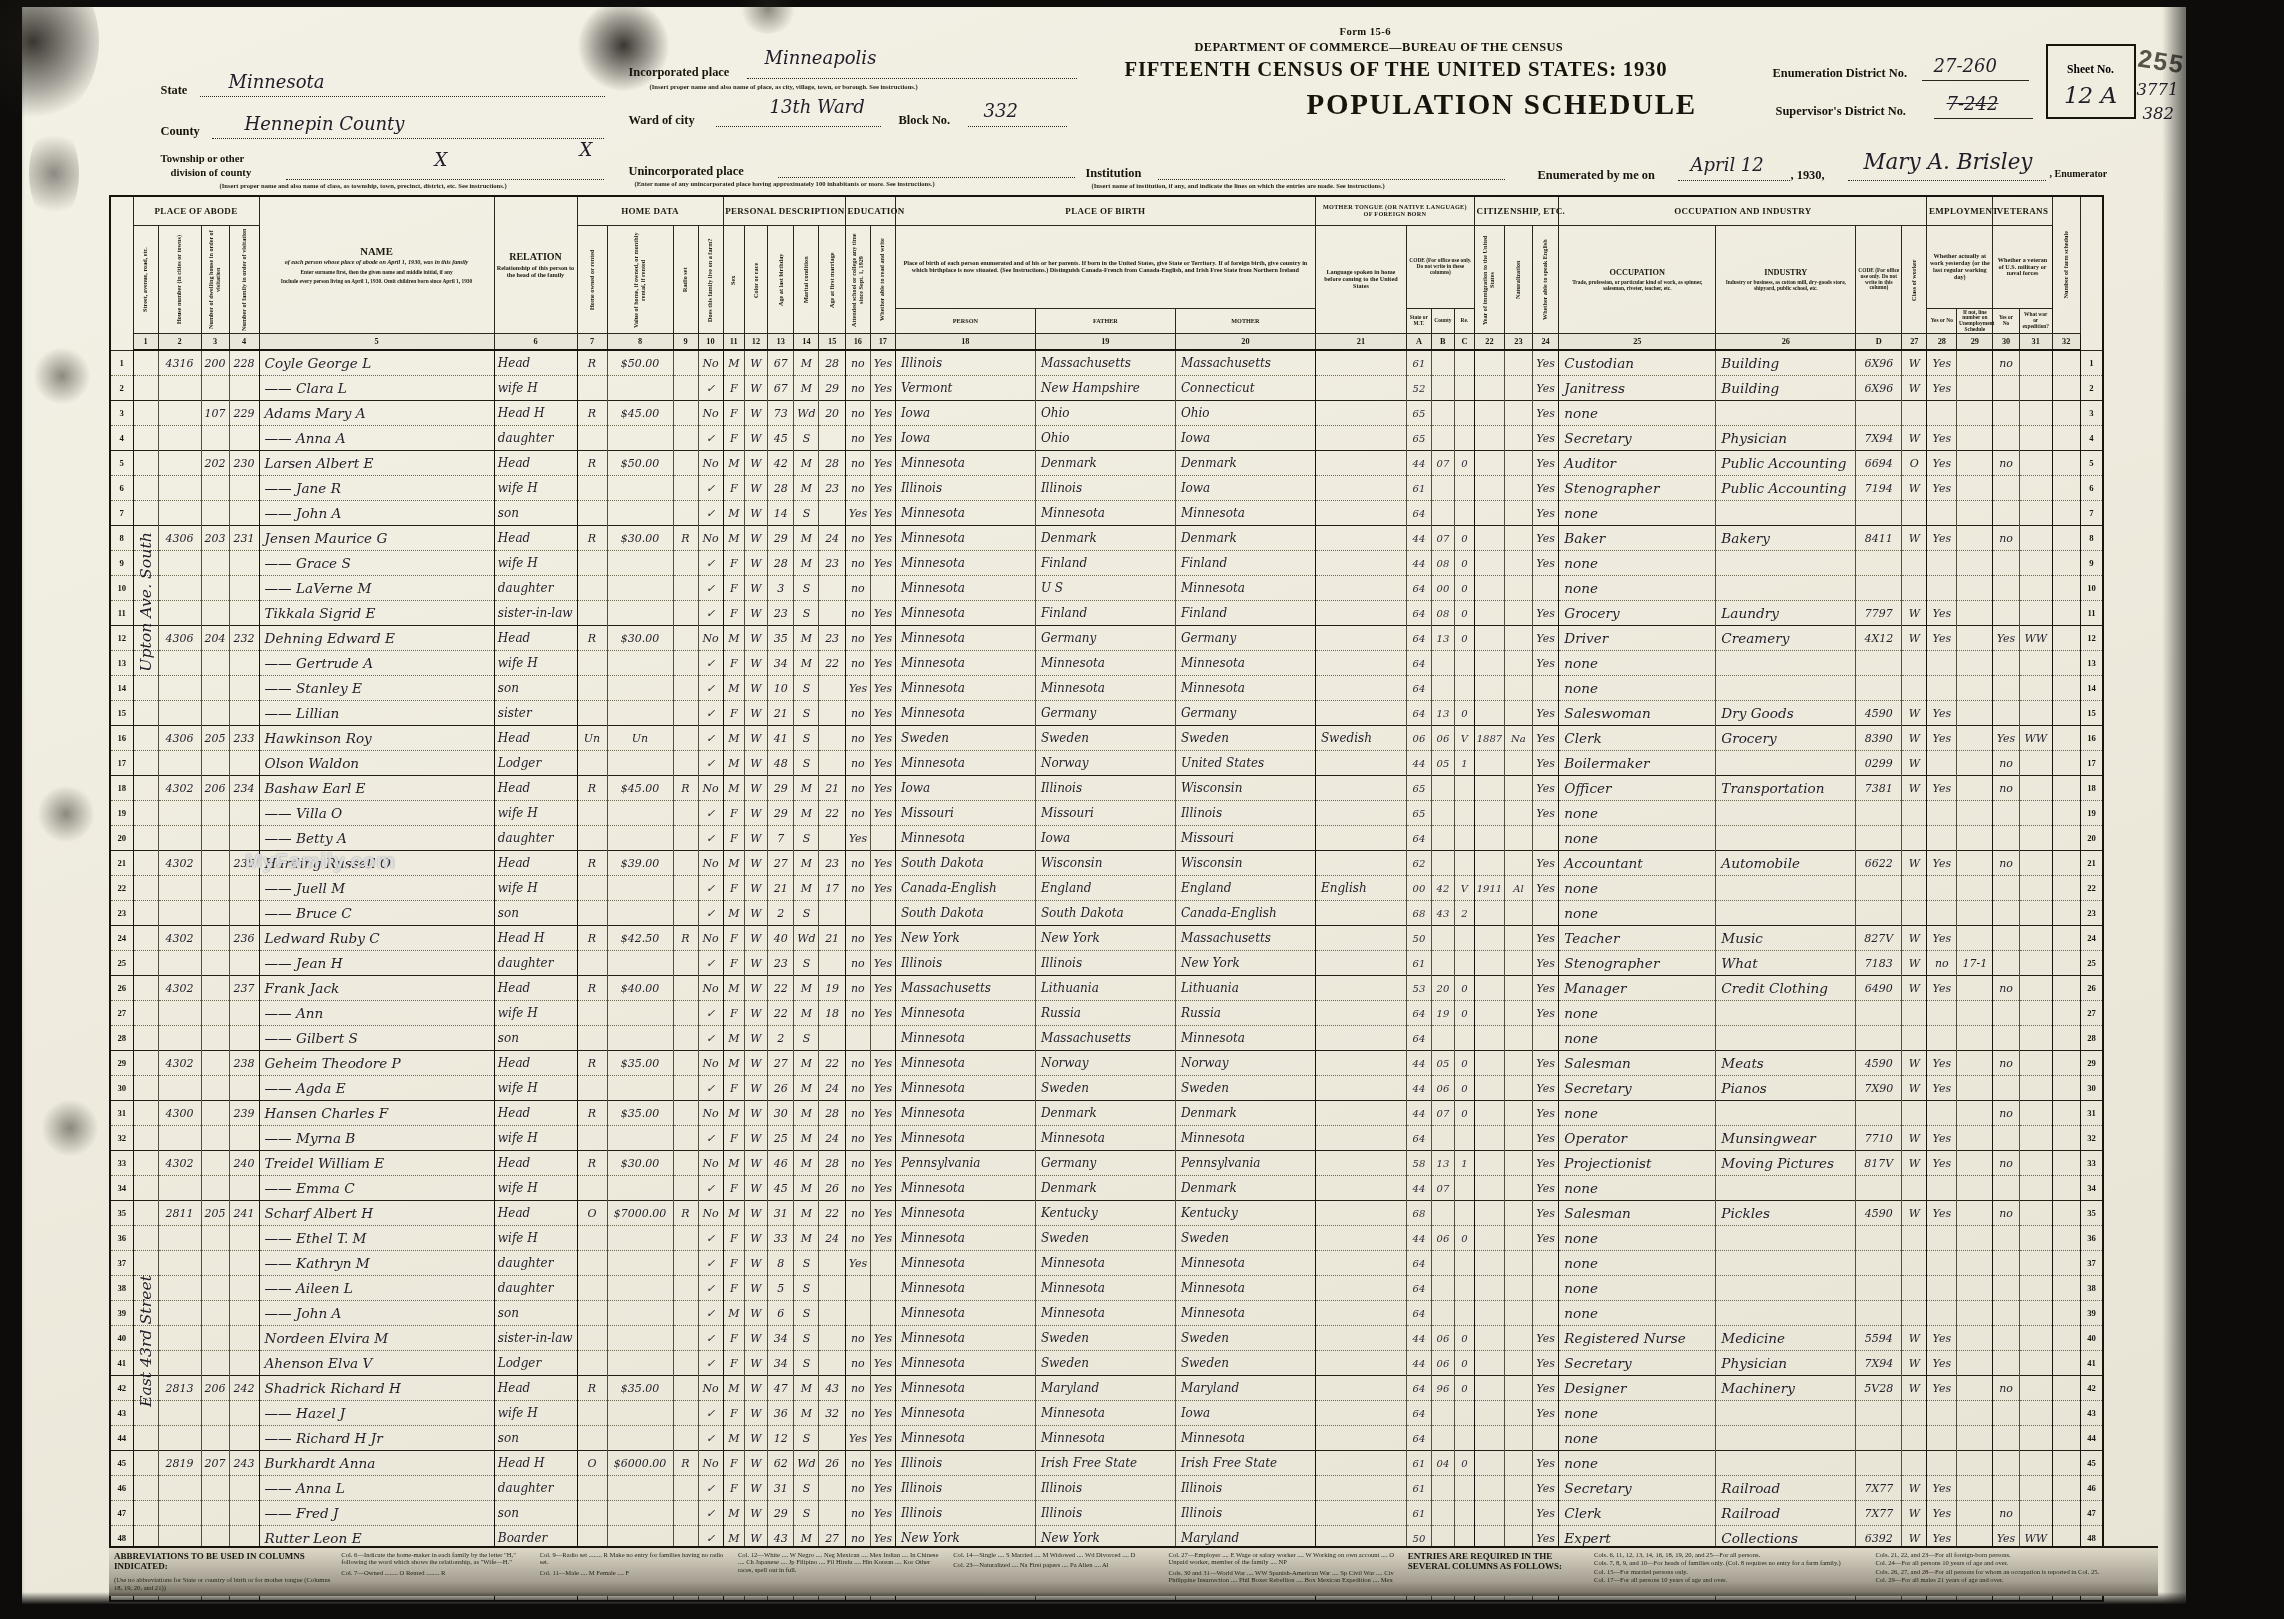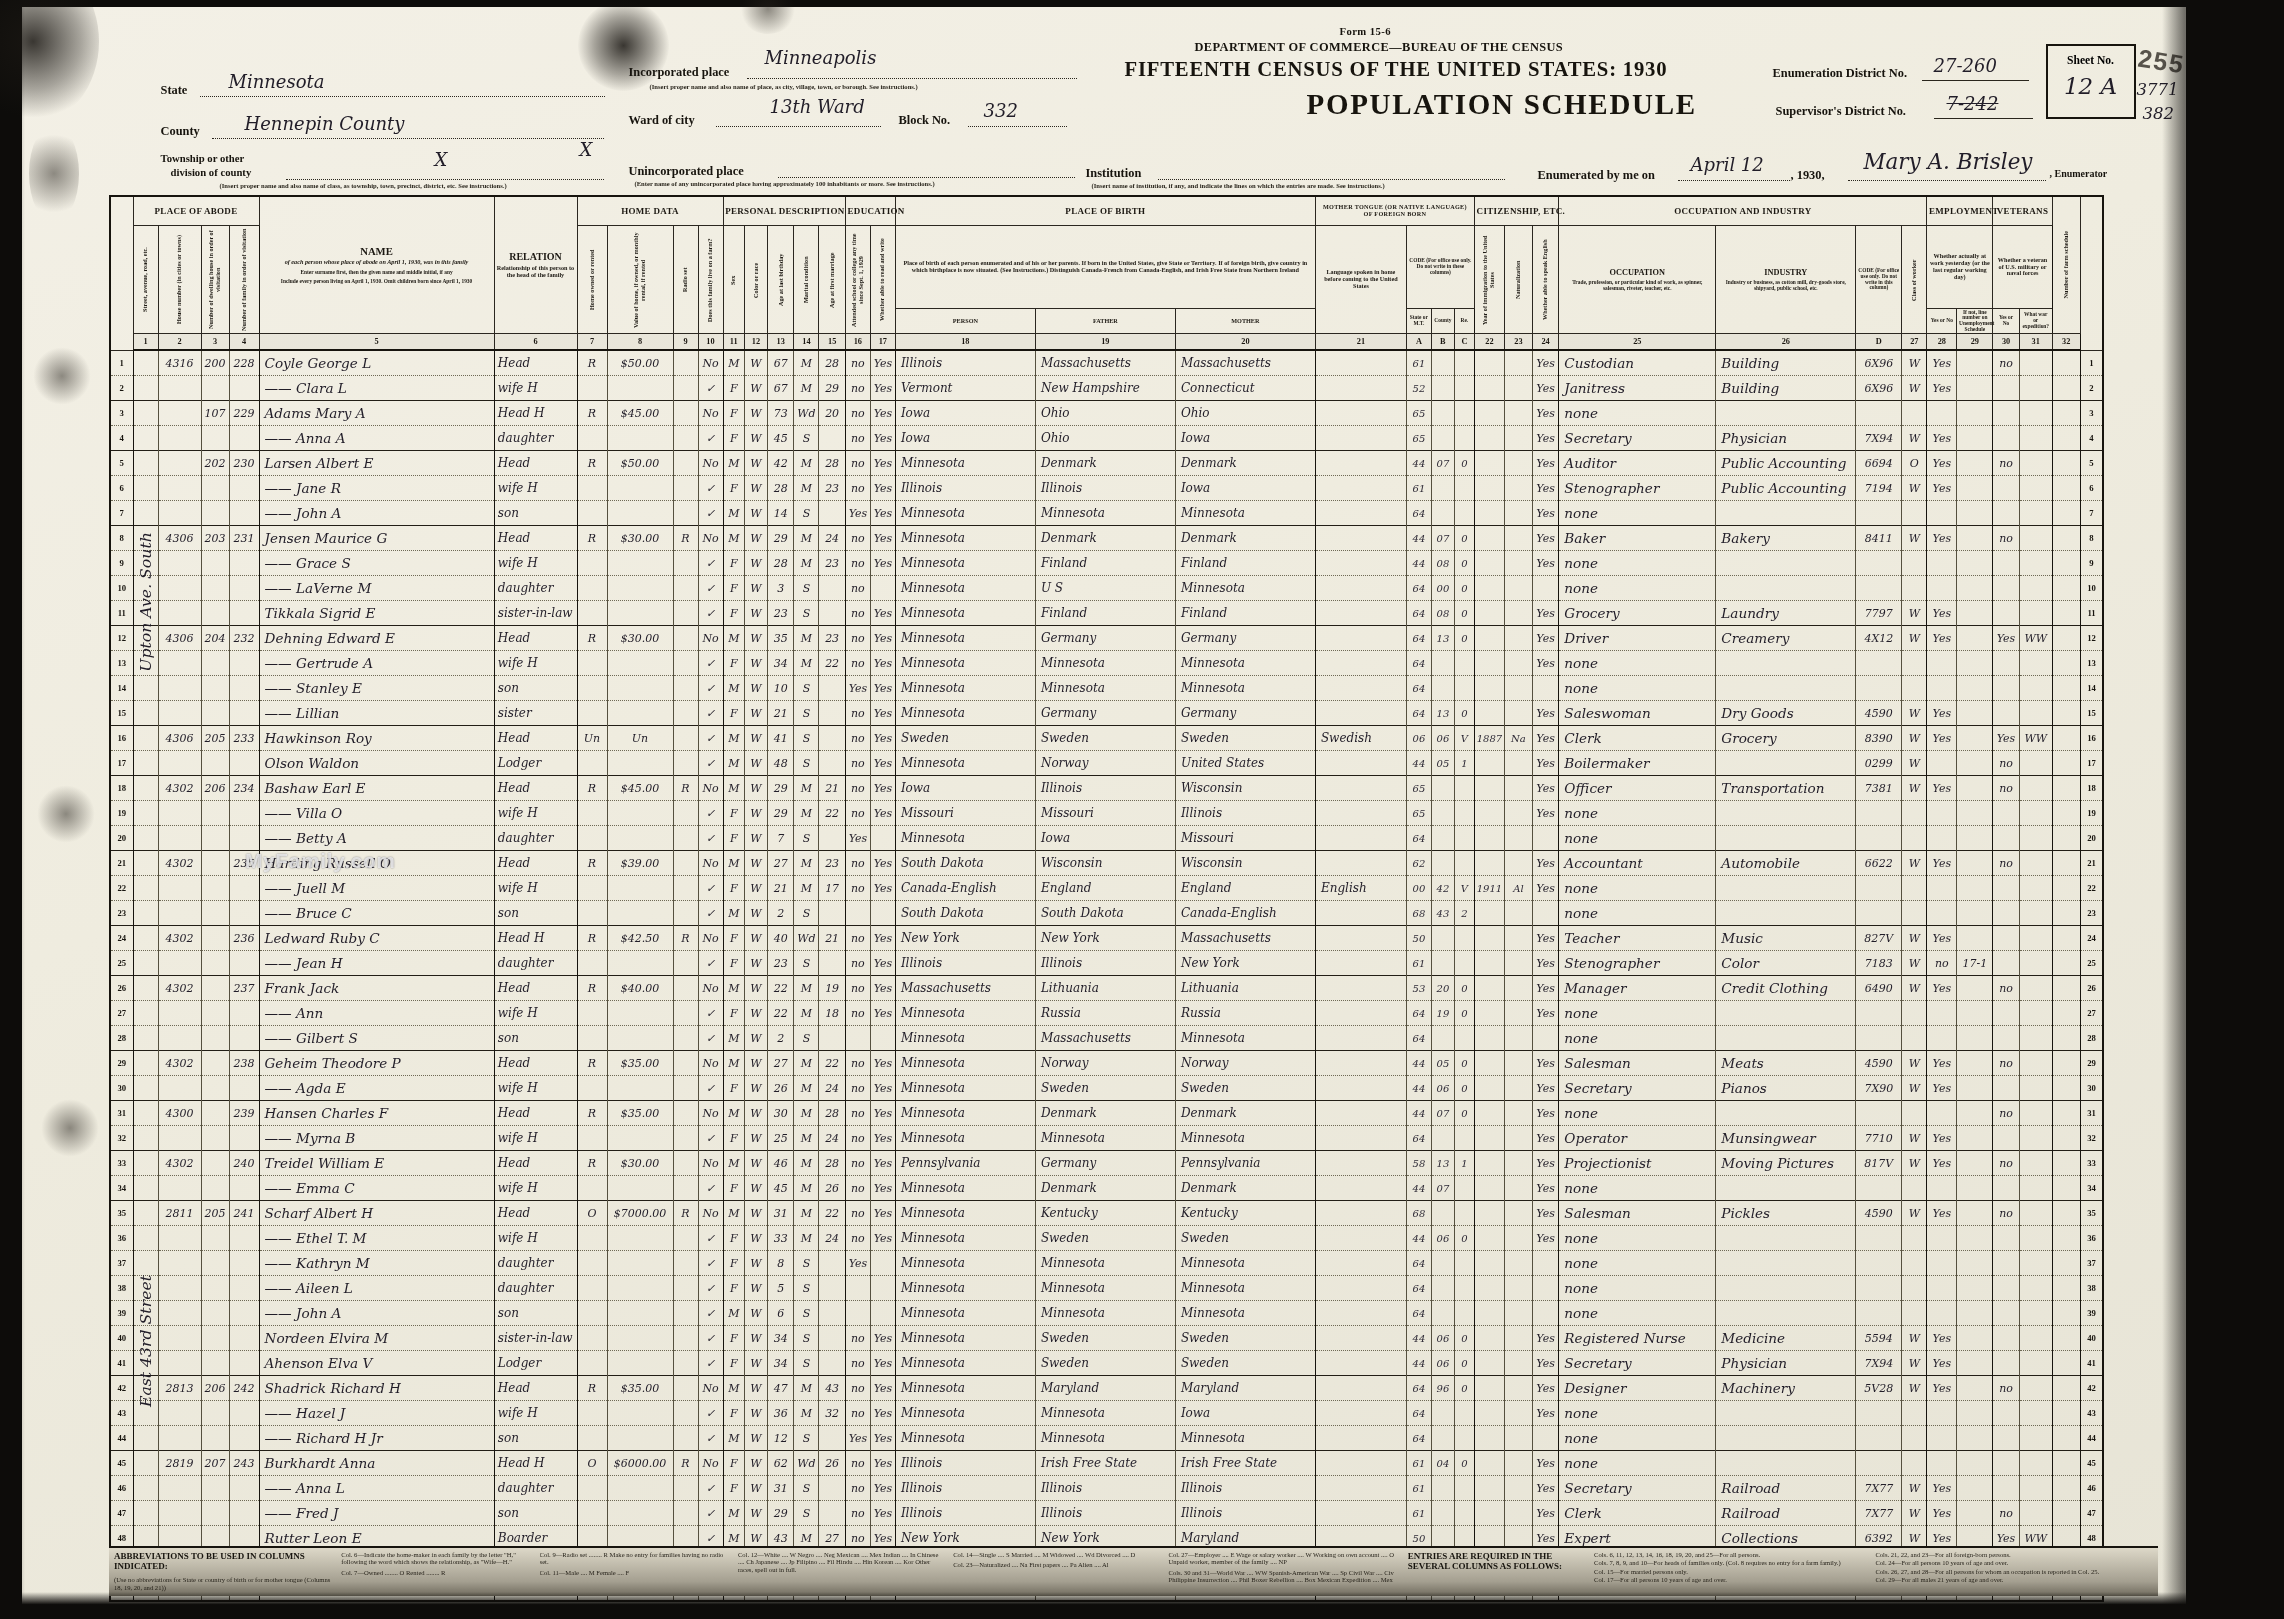--- a/index.html
+++ b/index.html
@@ -124,21 +124,21 @@
 
   <div class="pr lbl" style="left:1751px;top:59px;">Enumeration District No.</div>
   <div class="pr hw hwbig" style="left:1912px;top:48px;">27-260</div>
   <div class="solidrule" style="left:1900px;top:73px;width:107px;"></div>
 
   <div class="pr lbl" style="left:1754px;top:97px;">Supervisor's District No.</div>
   <div class="pr hw hwbig" style="left:1925px;top:86px;text-decoration:line-through;">7-242</div>
   <div class="solidrule" style="left:1912px;top:111px;width:99px;"></div>
 
   <div class="sheetbox" style="left:2024px;top:37px;">
-    <div class="lbl" style="font-size:11.6px;margin-top:8px;">Sheet No.</div>
+    <div class="lbl" style="font-size:11.6px;margin-top:17px;">Sheet No.</div>
     <div class="hw" style="font-size:23px;margin-top:6.6px;">12 A</div>
   </div>
   <div class="stamp" style="left:2116px;top:40px;">255</div>
   <div class="pr hw" style="left:2115px;top:73px;font-size:16.5px;">3771</div>
   <div class="pr hw" style="left:2121px;top:97px;font-size:16.5px;">382</div>
 
 </div>
 
 <table id="census" style="width: 1993px;">
   <colgroup id="cols">
@@ -1277,21 +1277,21 @@
         <td class="hw pb">Illinois</td>
         <td class="hw pb">New York</td>
         <td class="hw pb gb"></td>
         <td class="hw cd">61</td>
         <td class="hw cd"></td>
         <td class="hw cd"></td>
         <td class="hw cd gb"></td>
         <td class="hw cd"></td>
         <td class="hw c">Yes</td>
         <td class="hw nm gb">Stenographer</td>
-        <td class="hw nm">Color</td>
+        <td class="hw nm">What</td>
         <td class="hw c">7183</td>
         <td class="hw c">W</td>
         <td class="hw c gb">no</td>
         <td class="hw c">17-1</td>
         <td class="hw c gb"></td>
         <td class="hw c"></td>
         <td class="hw c gb"></td>
         <td class="ln gb">25</td>
       </tr>
       <tr class="fam">

